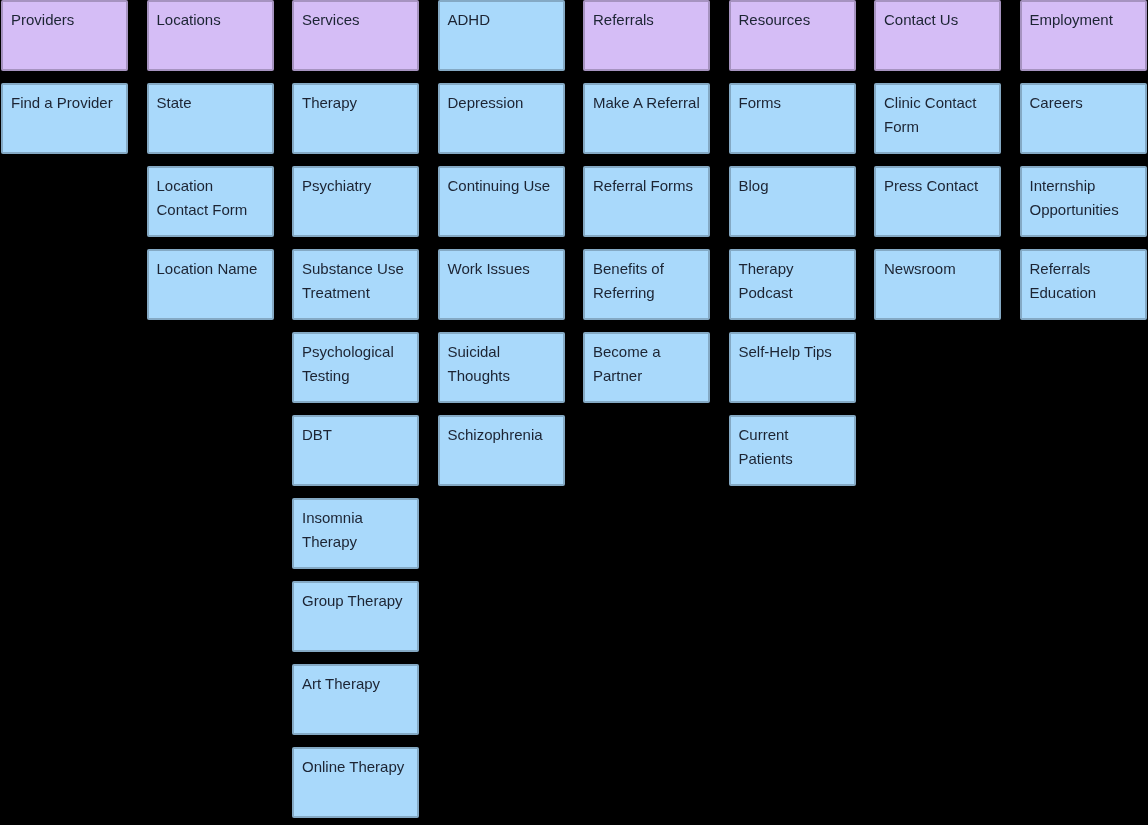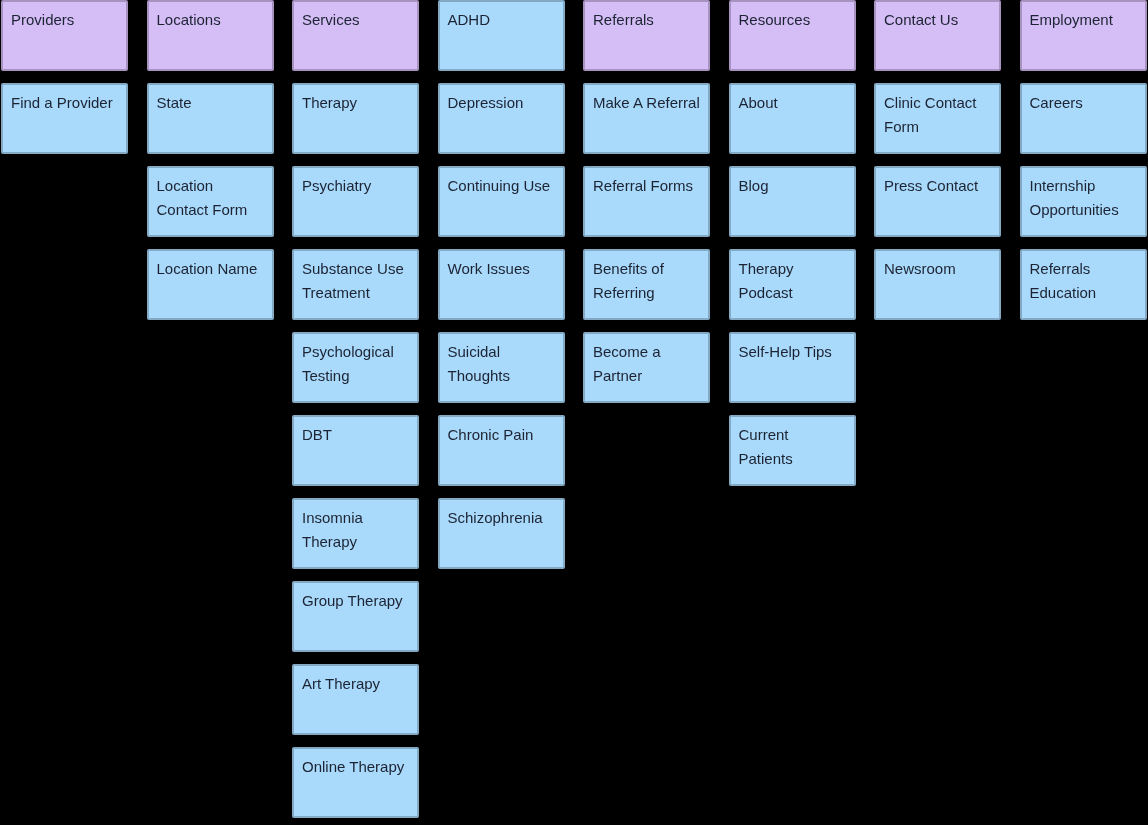--- a/index.html
+++ b/index.html
@@ -121,23 +121,20 @@
       <div class="node item-node">
         <span class="node-label">Continuing Use</span>
       </div>
       <div class="node item-node">
         <span class="node-label">Work Issues</span>
       </div>
       <div class="node item-node">
         <span class="node-label">Suicidal Thoughts</span>
       </div>
       <div class="node item-node">
-        <span class="node-label">Chronic Pain</span>
-      </div>
-      <div class="node item-node">
         <span class="node-label">Schizophrenia</span>
       </div>
     </div>
     <div class="column">
       <div class="node header-node">
         <span class="node-label">Referrals</span>
       </div>
       <div class="node item-node">
         <span class="node-label">Make A Referral</span>
       </div>
@@ -149,21 +146,21 @@
       </div>
       <div class="node item-node">
         <span class="node-label">Become a Partner</span>
       </div>
     </div>
     <div class="column">
       <div class="node header-node">
         <span class="node-label">Resources</span>
       </div>
       <div class="node item-node">
-        <span class="node-label">About</span>
+        <span class="node-label">Forms</span>
       </div>
       <div class="node item-node">
         <span class="node-label">Blog</span>
       </div>
       <div class="node item-node">
         <span class="node-label">Therapy Podcast</span>
       </div>
       <div class="node item-node">
         <span class="node-label">Self-Help Tips</span>
       </div>

